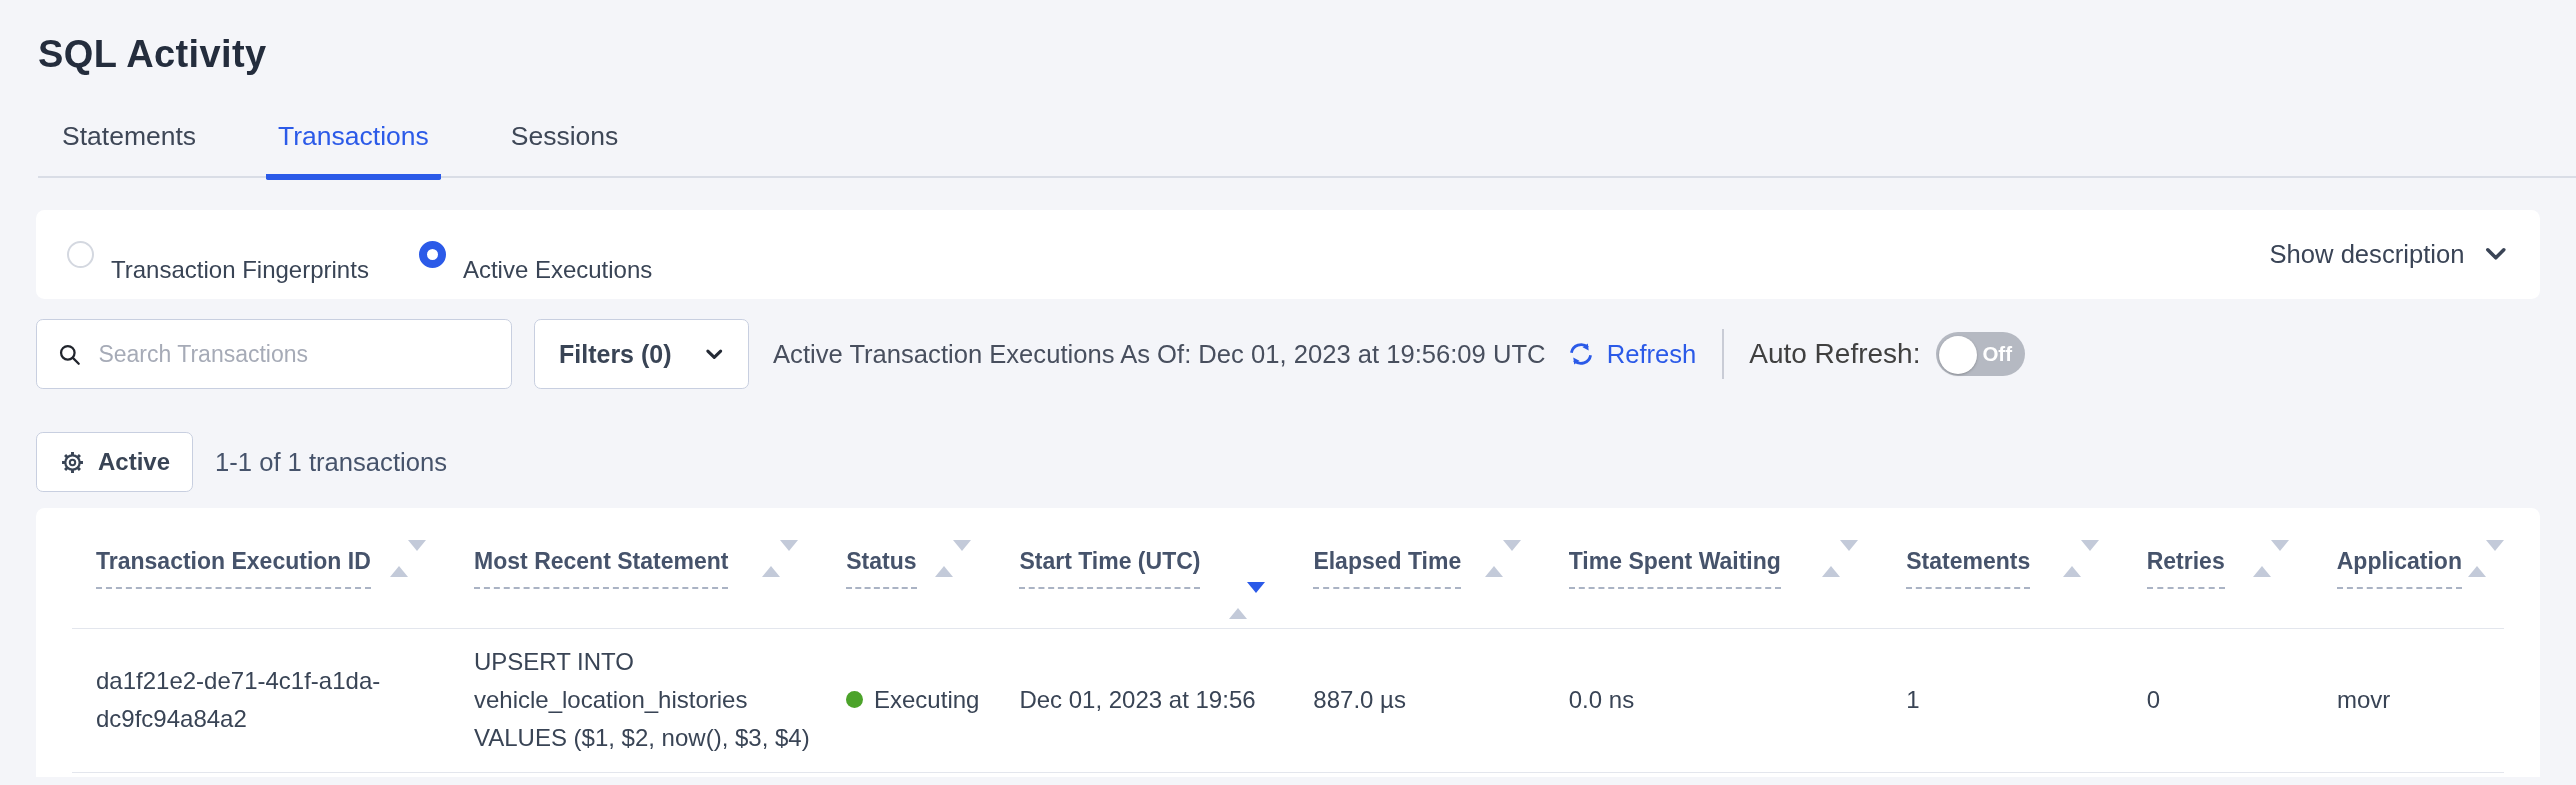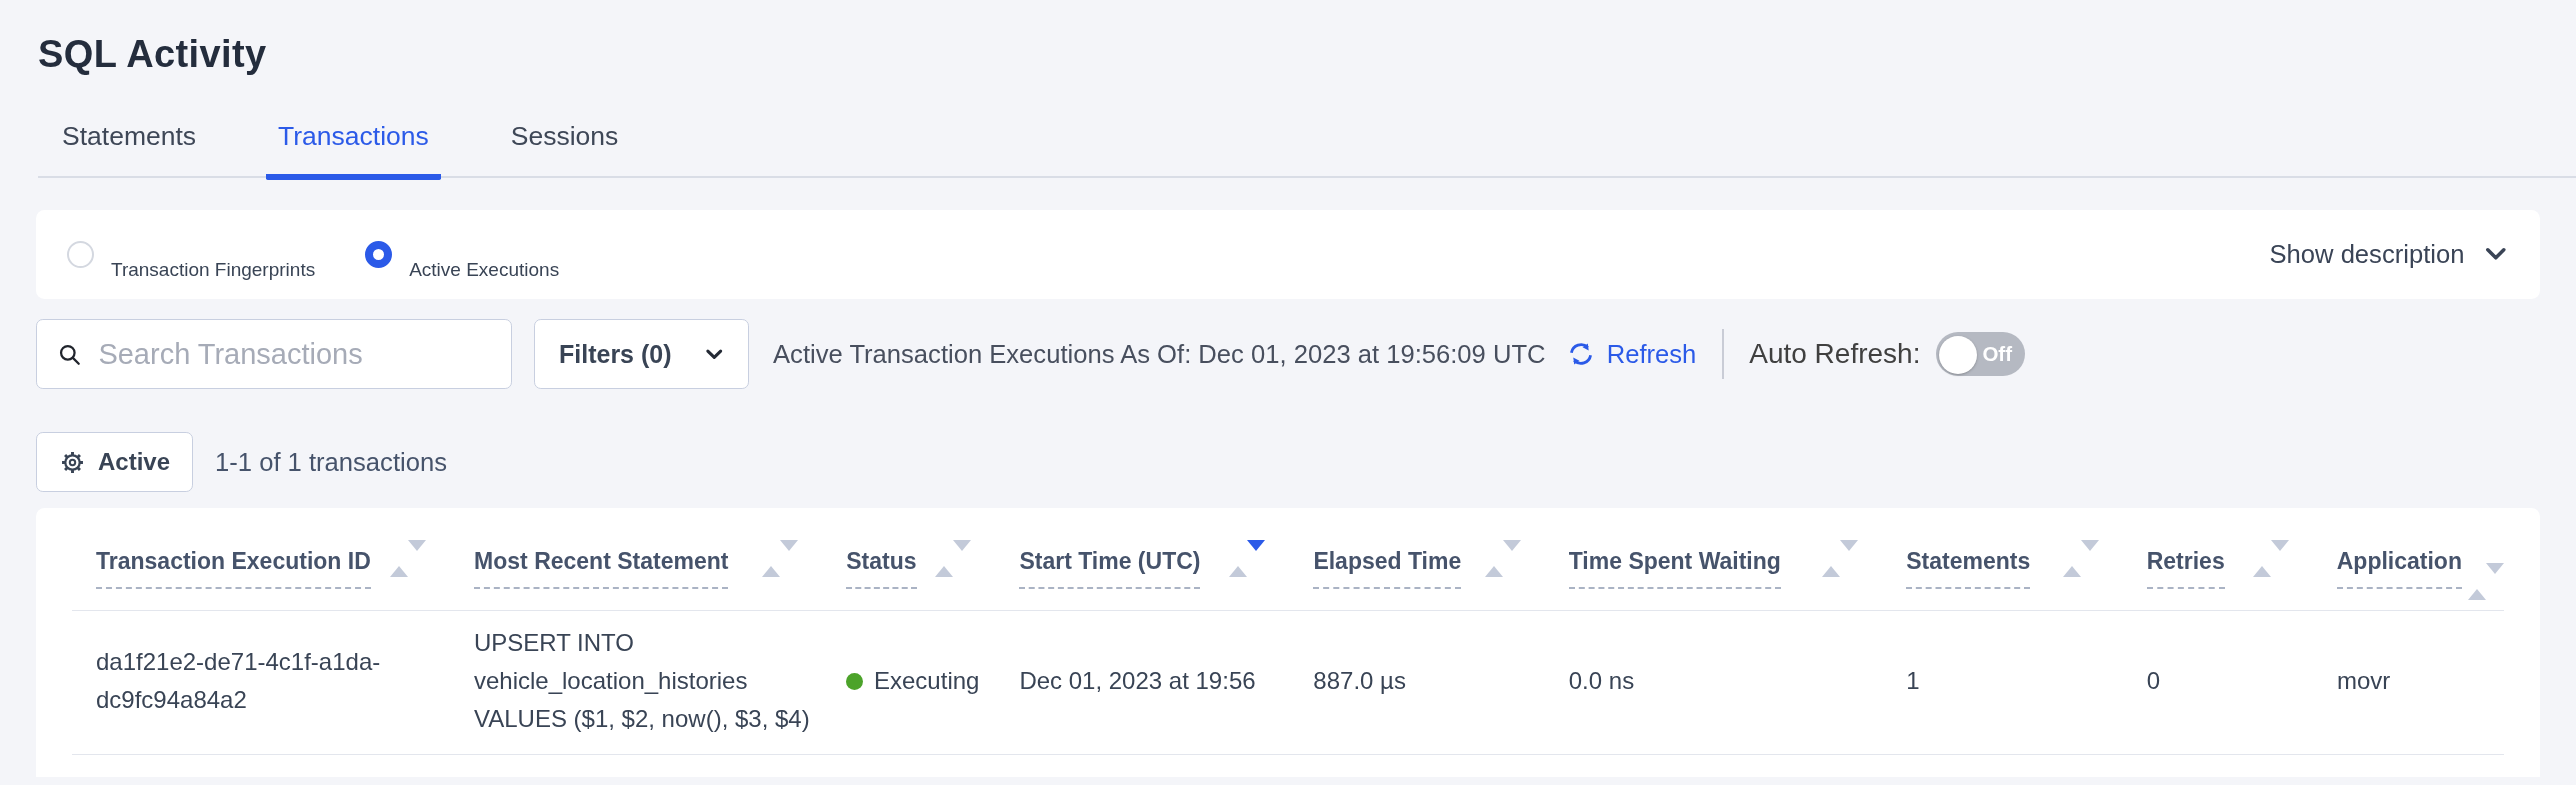--- a/index.html
+++ b/index.html
@@ -44,37 +44,37 @@
     margin:32px 36px 0;height:89px;background:#fff;border-radius:8.5px;
     display:flex;align-items:center;padding:0 31px;
   }
   .radio{display:flex;align-items:center;cursor:pointer;}
   .radio + .radio{margin-left:50px;}
   .radio-circle{
     width:27px;height:27px;border-radius:50%;background:#fff;
     border:2.6px solid #d4d8e0;flex:0 0 auto;
   }
   .radio-circle.selected{border:8.5px solid var(--accent);}
-  .radio-label{margin-left:17px;font-size:19px;color:#394455;margin-top:32px;}
+  .radio-label{margin-left:17px;font-size:24px;color:#394455;margin-top:32px;}
   .show-desc{
     margin-left:auto;display:flex;align-items:center;cursor:pointer;
     font-size:25.6px;color:#3a4456;font-weight:500;
   }
   .show-desc svg{margin-left:19px;}
   
   .controls{
     margin:20.5px 36px 0;height:70px;display:flex;align-items:center;
   }
   .search-box{
     width:476px;height:70px;background:#fff;border:1.7px solid var(--ctl-border);
     border-radius:6.8px;display:flex;align-items:center;padding:0 19px;
   }
   .search-box input{
     border:none;outline:none;flex:1;margin-left:15.4px;
-    font-family:inherit;font-size:29px;color:#394455;background:transparent;
+    font-family:inherit;font-size:23px;color:#394455;background:transparent;
   }
   .search-box input::placeholder{color:var(--muted);}
   .filters-btn{
     margin-left:22px;height:70px;background:#fff;border:1.7px solid var(--ctl-border);
     border-radius:6.8px;display:flex;align-items:center;padding:0 24px;cursor:pointer;
     font-size:25px;font-weight:bold;color:#394455;gap:20px;
   }
   .filters-btn svg{margin-left:12px;}
   .asof{margin-left:24px;font-size:25.6px;color:#484f5e;white-space:nowrap;}
   .refresh{
@@ -122,22 +122,22 @@
   .sorticons{margin-left:auto;margin-right:48px;padding-top:3.4px;}
   .arr{width:0;height:0;border-left:9.4px solid transparent;border-right:9.4px solid transparent;}
   .arr.up{border-bottom:11px solid #c3cad9;}
   .arr.down{border-top:11px solid #c3cad9;margin-top:6px;}
   .arr.down.active{border-top-color:var(--accent);}
   .trow{
     display:flex;align-items:center;
     padding:13.7px 0 15.4px 24px;border-bottom:1.7px solid var(--line);
   }
   .cell{font-size:24px;color:#394455;line-height:38px;padding-right:34px;overflow-wrap:break-word;}
-  .c1{width:382px;}.c2{width:376px;}.c3{width:175px;}.c4{width:297px;}
-  .c5{width:258px;}.c6{width:341px;}.c7{width:243px;}.c8{width:192px;justify-content:space-between;}.c9{width:169px;padding-right:0;align-items:flex-end;}
+  .c1{width:382px;}.c2{width:376px;}.c3{width:175px;}.c4{width:297px;flex-direction:column;}
+  .c5{width:258px;}.c6{width:341px;}.c7{width:243px;}.c8{width:192px;justify-content:space-between;}.c9{width:169px;padding-right:0;}
   .status-cell{display:flex;align-items:center;}
   .status-dot{
     width:17px;height:17px;border-radius:50%;background:var(--green);
     margin-right:11px;flex:0 0 auto;
   }
   .icon{display:inline-flex;flex:0 0 auto;}
 </style>
 </head>
 <body style="background: rgb(244, 245, 249);">
 

